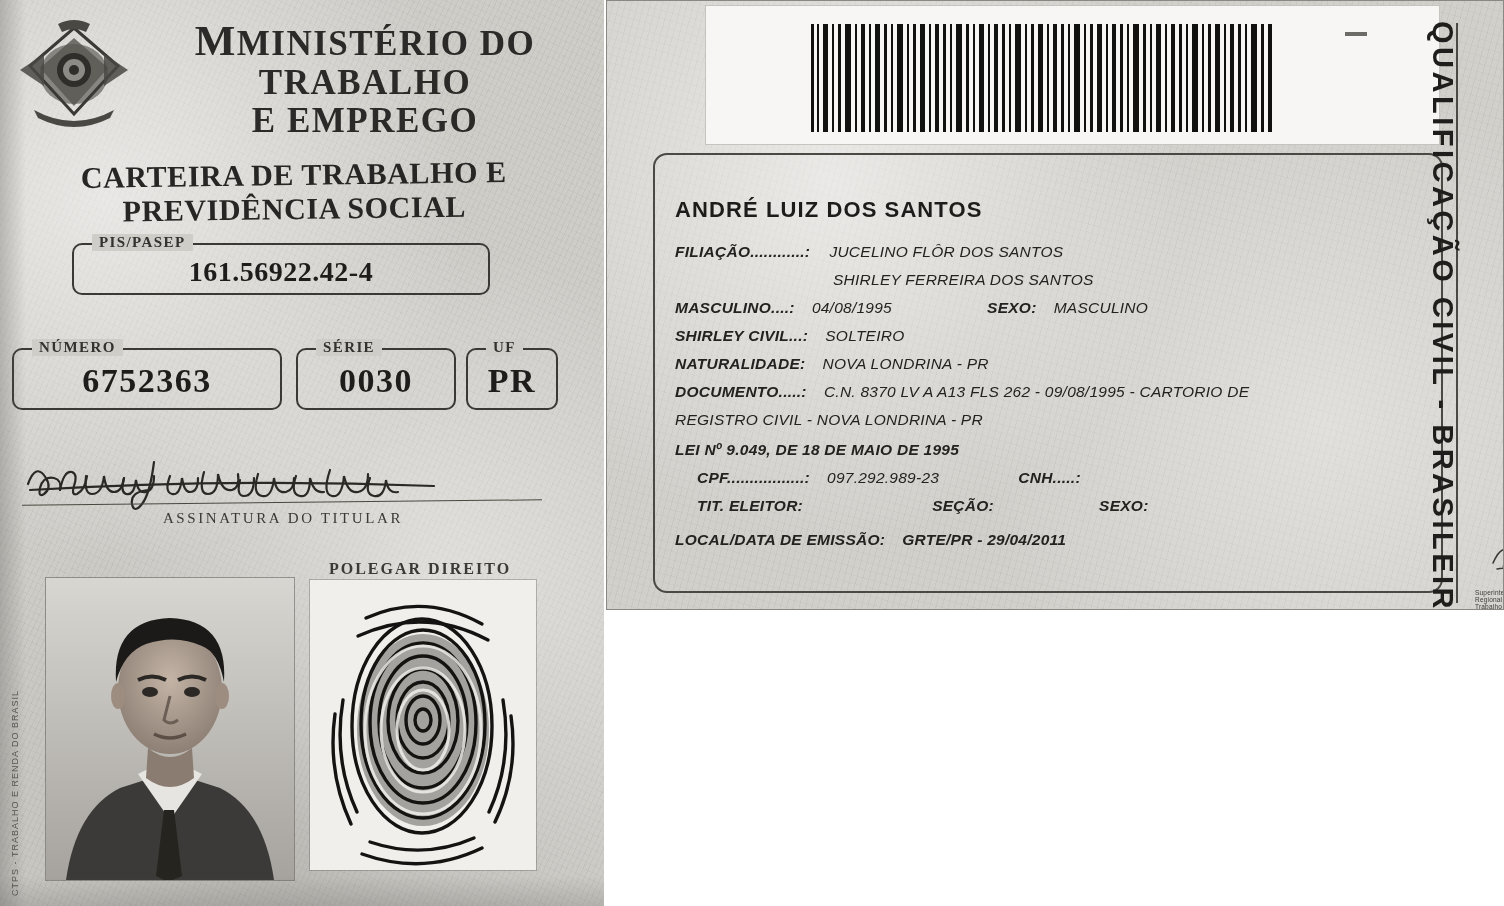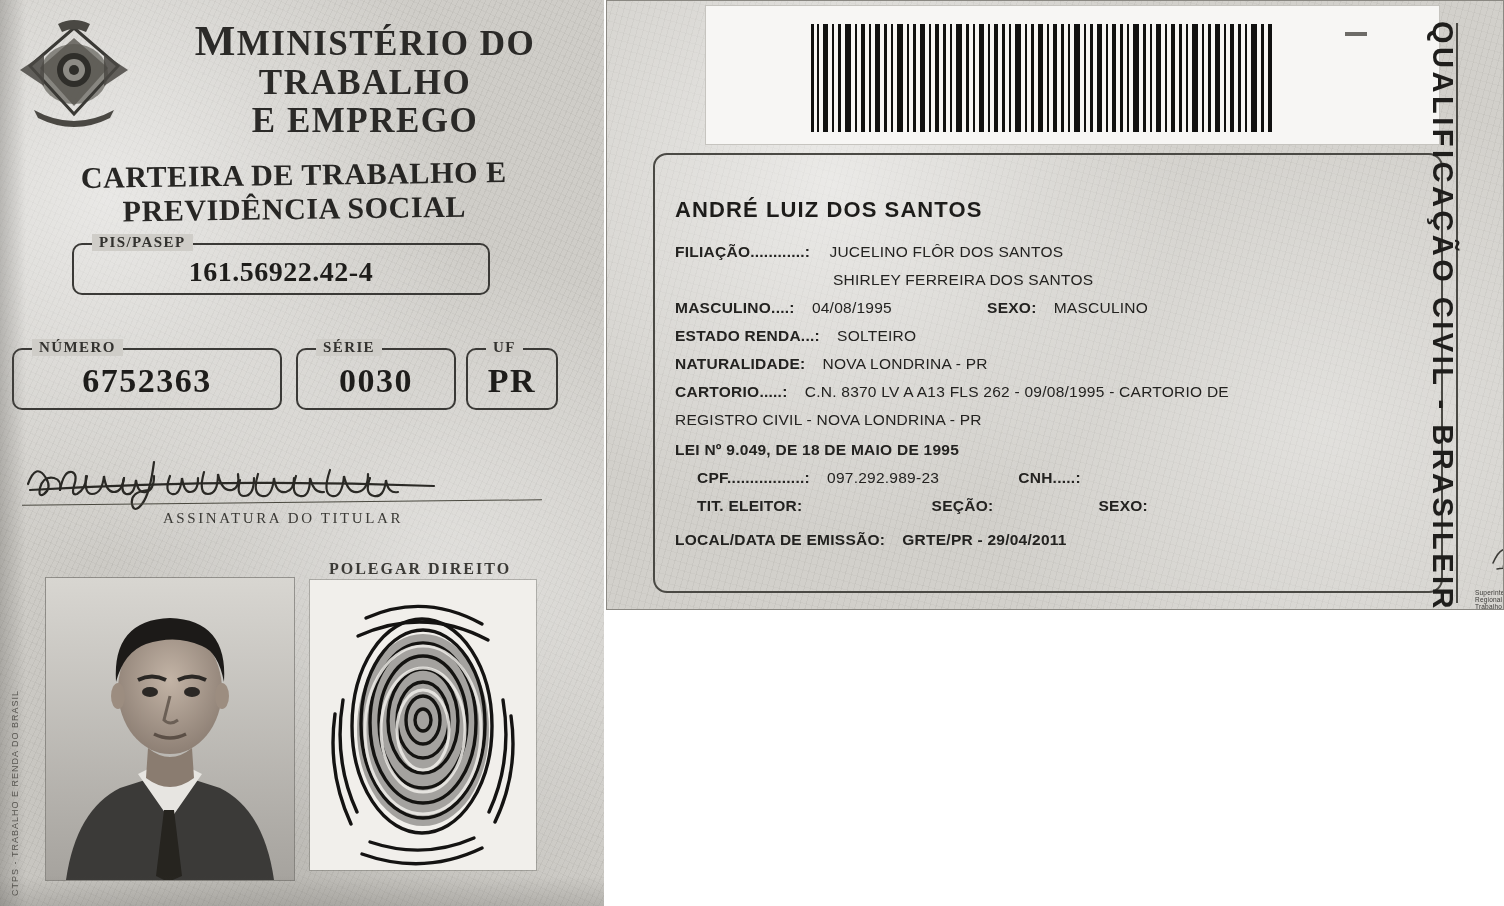--- a/index.html
+++ b/index.html
@@ -262,20 +262,21 @@
     text-align: center;
   }
 
   .line {
     position: absolute;
     font-family: "Liberation Sans", sans-serif;
     font-size: 15.5px;
     color: #232220;
     white-space: nowrap;
     letter-spacing: 0.25px;
+    font-style: italic;
   }
   .lbl { font-weight: bold; }
 
   
   #side-rule {
     position: absolute;
     left: 849px;
     top: 22px;
     width: 0;
     height: 580px;
@@ -547,33 +548,33 @@
     <span class="lbl">MASCULINO....:</span>
     <span style="display:inline-block;width:8px"></span>
     <span>04/08/1995</span>
     <span style="display:inline-block;width:86px"></span>
     <span class="lbl">SEXO:</span>
     <span style="display:inline-block;width:8px"></span>
     <span>MASCULINO</span>
   </div>
 
   <div class="line" style="left:68px; top:326px;">
-    <span class="lbl">ESTADO RENDA...:</span>
+    <span class="lbl">SHIRLEY CIVIL...:</span>
     <span style="display:inline-block;width:8px"></span>
     <span>SOLTEIRO</span>
   </div>
 
   <div class="line" style="left:68px; top:354px;">
     <span class="lbl">NATURALIDADE:</span>
     <span style="display:inline-block;width:8px"></span>
     <span>NOVA LONDRINA - PR</span>
   </div>
 
   <div class="line" style="left:68px; top:382px;">
-    <span class="lbl">CARTORIO.....:</span>
+    <span class="lbl">DOCUMENTO.....:</span>
     <span style="display:inline-block;width:8px"></span>
     <span>C.N. 8370 LV A A13 FLS 262 - 09/08/1995 - CARTORIO DE</span>
   </div>
   <div class="line" style="left:68px; top:410px;">
     <span>REGISTRO CIVIL - NOVA LONDRINA - PR</span>
   </div>
 
   <div class="line" style="left:68px; top:440px; font-weight:bold;">
     <span>LEI Nº 9.049, DE 18 DE MAIO DE 1995</span>
   </div>

